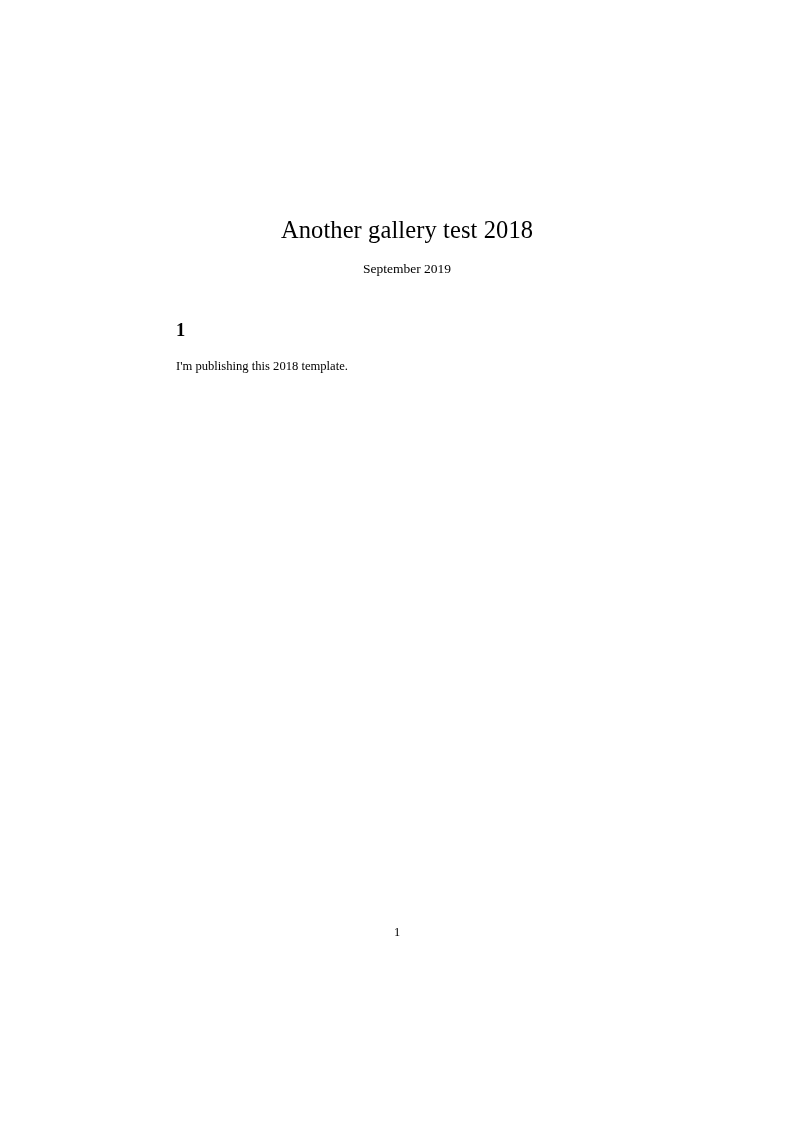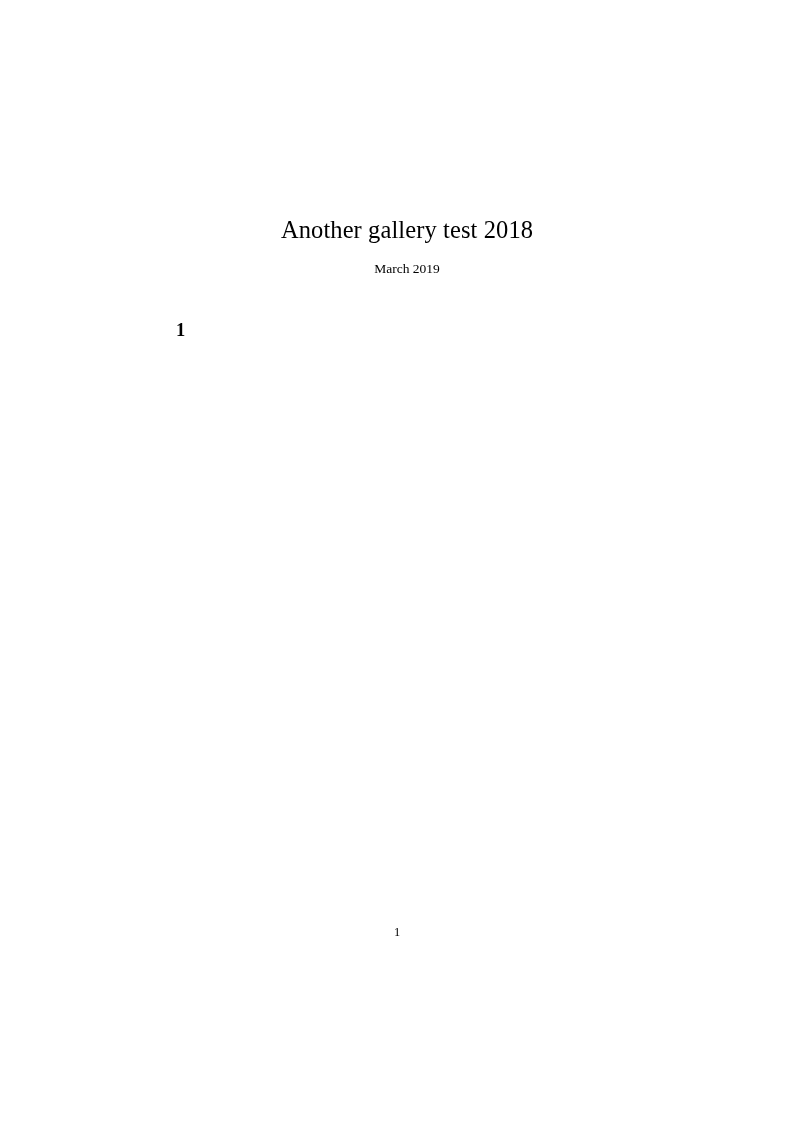--- a/index.html
+++ b/index.html
@@ -82,23 +82,24 @@
 </style>
 </head>
 <body>
 
 <div class="page">
   <div class="content">
 
     <h1 class="doc-title">Another gallery test 2018</h1>
 
 
-    <p class="doc-date">March 2019</p>
+    <p class="doc-date">September 2019</p>
 
     <h2 class="section-heading">
       <span class="section-number">1</span>
     </h2>
 
+    <p class="body-paragraph">I'm publishing this 2018 template.</p>
 
   </div>
 
   <div class="page-number">1</div>
 </div>
 
 </body></html>

